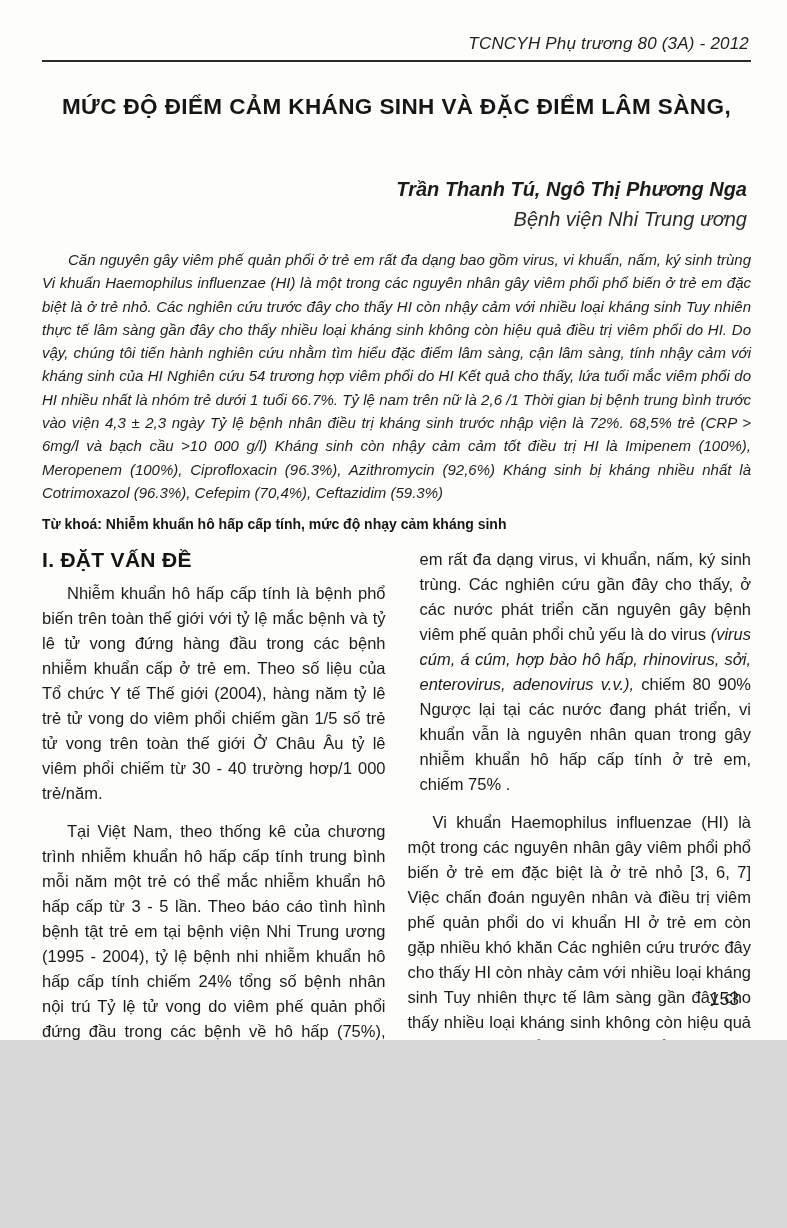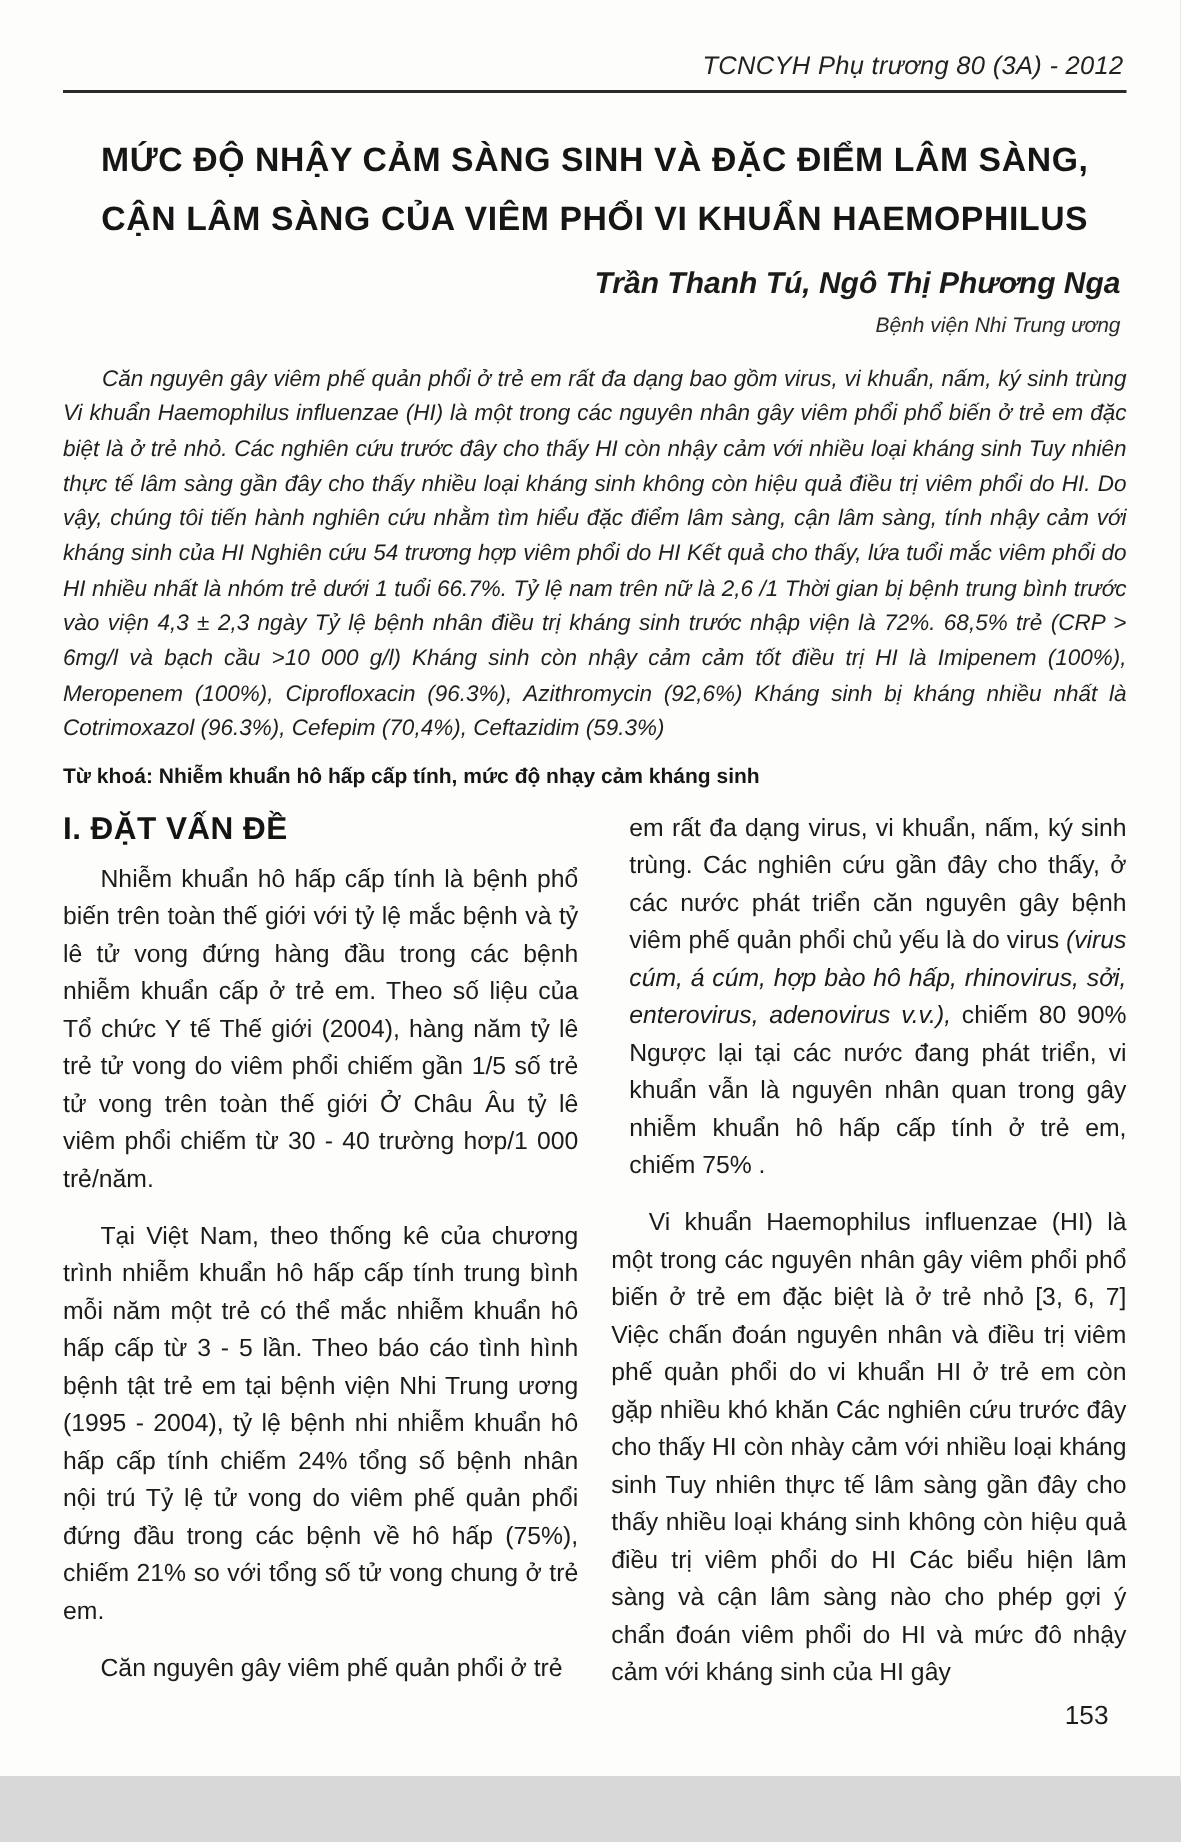--- a/index.html
+++ b/index.html
@@ -1,19 +1,19 @@
 <!DOCTYPE html>
 <html lang="vi"><head>
 <meta charset="utf-8">
 <style>
   html, body { margin: 0; padding: 0; background: #d8d8d8; }
   .page {
     position: relative;
     width: 787px;
-    height: 1184px;
+    height: 1040px;
     margin: 0 auto;
     background: #fdfdfb;
     color: #1b1b1b;
     font-family: "Liberation Sans", sans-serif;
     box-sizing: border-box;
     padding: 34px 36px 0 42px;
     overflow: hidden;
   }
   .journal-header {
     text-align: right;
@@ -42,21 +42,21 @@
     text-align: right;
     font-weight: bold;
     font-style: italic;
     font-size: 20px;
     padding-right: 4px;
   }
   .affiliation {
     margin-top: 7px;
     text-align: right;
     font-style: italic;
-    font-size: 14px;
+    font-size: 20px;
     padding-right: 4px;
     color: #2a2a2a;
   }
   .abstract {
     margin: 17px 0 0 0;
     font-style: italic;
     font-size: 15px;
     line-height: 23.3px;
     text-align: justify;
     text-indent: 26px;
@@ -103,22 +103,22 @@
 </head>
 <body>
 
 <div class="page">
 
   <div class="journal-header">TCNCYH Phụ trương 80 (3A) - 2012</div>
 
   <hr class="header-rule">
 
   <h1 class="paper-title">
-    <span>MỨC ĐỘ NHẬY CẢM SÀNG SINH VÀ ĐẶC ĐIỂM LÂM SÀNG,</span><br>
-    <span>CẬN LÂM SÀNG CỦA VIÊM PHỔI VI KHUẨN HAEMOPHILUS</span><br>
+    <span>MỨC ĐỘ ĐIỂM CẢM KHÁNG SINH VÀ ĐẶC ĐIỂM LÂM SÀNG,</span><br>
+    <br>
   </h1>
 
   <div class="authors">Trần Thanh Tú, Ngô Thị Phương Nga</div>
 
   <div class="affiliation">Bệnh viện Nhi Trung ương</div>
 
   <p class="abstract">Căn nguyên gây viêm phế quản phổi ở trẻ em rất đa dạng bao gồm virus, vi khuẩn, nấm, ký sinh trùng Vi khuẩn Haemophilus influenzae (HI) là một trong các nguyên nhân gây viêm phổi phổ biến ở trẻ em đặc biệt là ở trẻ nhỏ. Các nghiên cứu trước đây cho thấy HI còn nhậy cảm với nhiều loại kháng sinh Tuy nhiên thực tế lâm sàng gần đây cho thấy nhiều loại kháng sinh không còn hiệu quả điều trị viêm phổi do HI. Do vậy, chúng tôi tiến hành nghiên cứu nhằm tìm hiểu đặc điểm lâm sàng, cận lâm sàng, tính nhậy cảm với kháng sinh của HI Nghiên cứu 54 trương hợp viêm phổi do HI Kết quả cho thấy, lứa tuổi mắc viêm phổi do HI nhiều nhất là nhóm trẻ dưới 1 tuổi 66.7%. Tỷ lệ nam trên nữ là 2,6 /1 Thời gian bị bệnh trung bình trước vào viện 4,3 ± 2,3 ngày Tỷ lệ bệnh nhân điều trị kháng sinh trước nhập viện là 72%. 68,5% trẻ (CRP &gt; 6mg/l và bạch cầu &gt;10 000 g/l) Kháng sinh còn nhậy cảm cảm tốt điều trị HI là Imipenem (100%), Meropenem (100%), Ciprofloxacin (96.3%), Azithromycin (92,6%) Kháng sinh bị kháng nhiều nhất là Cotrimoxazol (96.3%), Cefepim (70,4%), Ceftazidim (59.3%)</p>
 
   <p class="keywords">
     <span>Từ khoá:</span><span> Nhiễm khuẩn hô hấp cấp tính, mức độ nhạy cảm kháng sinh</span>

